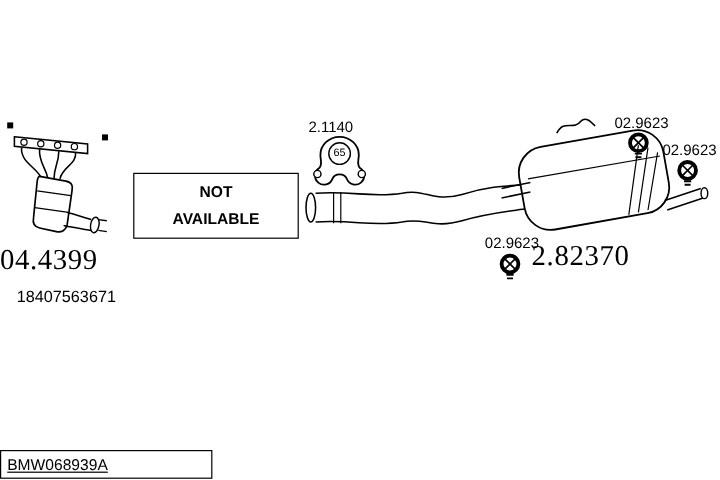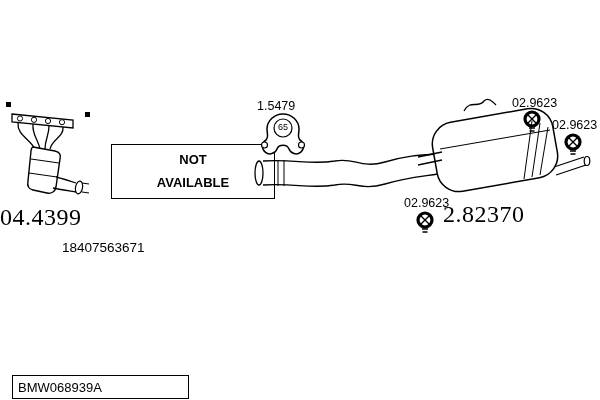--- a/index.html
+++ b/index.html
@@ -6,21 +6,21 @@
   #stage{
     position:relative;width:600px;height:400px;background:#fff;
     font-family:"Liberation Sans",sans-serif;color:#000;overflow:hidden;
   }
   .abs{position:absolute;}
   .code-lg{font-size:24px;line-height:1;letter-spacing:0.5px;white-space:nowrap;font-family:Liberation Serif, serif;}
   .code-sm{font-size:13.5px;line-height:1;white-space:nowrap;}
   .label{font-size:12.5px;line-height:1;white-space:nowrap;}
   .tiny{font-size:9px;line-height:1;width:14px;text-align:center;}
   .na-box{
-    border:1.5px solid #000;width:164px;height:55px;
+    border:1.5px solid #000;width:138px;height:55px;
     display:flex;align-items:center;justify-content:center;text-align:center;
     box-sizing:border-box;
   }
   .na-text{font-size:13px;font-weight:bold;white-space:pre-line;line-height:1.7;}
   .ref-box{
     border:1.5px solid #000;width:177px;height:24px;
     display:flex;align-items:center;padding-left:5px;box-sizing:border-box;
     font-size:13px;
   }
   .sq{width:5px;height:5px;background:#000;}
@@ -52,21 +52,21 @@
     <path d="M51,96 C60,98 68,99 74,100" fill="none" stroke="#000" stroke-width="1.3"></path>
     <ellipse cx="77" cy="95.5" rx="3.5" ry="6.5" transform="rotate(10 77 95.5)" fill="#fff" stroke="#000" stroke-width="1.2"></ellipse>
     <path d="M80,91 L87,92 M80,100 L87,101" fill="none" stroke="#000" stroke-width="1.2"></path>
   </svg>
 
   <div class="abs na-box" style="left:111px;top:144px;">
     <div class="na-text">NOT
 AVAILABLE</div>
   </div>
 
-  <div class="abs label" style="left:257px;top:100px;">1.5479</div>
+  <div class="abs label" style="left:257px;top:100px;">2.1140</div>
   <svg class="abs" style="left:254px;top:112px;" width="58" height="52" viewBox="0 0 58 52">
     <path d="M29,2 C38,2 45,9 45,17 C45,22 43,25 46,28 A7.5,7.5 0 1 1 35,37 C33,32 25,32 23,37 A7.5,7.5 0 1 1 12,28 C15,25 13,22 13,17 C13,9 20,2 29,2 Z" fill="#fff" stroke="#000" stroke-width="1.5"></path>
     <circle cx="29" cy="16" r="9" fill="#fff" stroke="#000" stroke-width="1.2"></circle>
     <circle cx="10.5" cy="33" r="3" fill="#fff" stroke="#000" stroke-width="1.2"></circle>
     <circle cx="47.5" cy="33" r="3" fill="#fff" stroke="#000" stroke-width="1.2"></circle>
   </svg>
   <div class="abs tiny" style="left:276px;top:123px;">65</div>
 
   <svg class="abs" style="left:250px;top:140px;" width="190" height="62" viewBox="0 0 190 62">
     <ellipse cx="9" cy="33" rx="4" ry="12" fill="#fff" stroke="#000" stroke-width="1.3"></ellipse>
@@ -102,19 +102,19 @@
   <div class="abs label" style="left:404px;top:197px;">02.9623</div>
   <svg class="abs" style="left:414px;top:209px;" width="22" height="26" viewBox="0 0 22 26">
     <circle cx="11" cy="11" r="7" fill="none" stroke="#000" stroke-width="3.2"></circle>
     <path d="M6.5,6.5 L15.5,15.5 M15.5,6.5 L6.5,15.5" stroke="#000" stroke-width="1.4"></path>
     <path d="M8,20 L14,20 M8.5,23 L13.5,23" stroke="#000" stroke-width="1.6"></path>
   </svg>
 
   <div class="abs code-lg" style="left:0px;top:205px;">04.4399</div>
   <div class="abs code-lg" style="left:443px;top:202px;">2.82370</div>
 
-  <div class="abs code-sm" style="left:14px;top:241px;margin-left:48px;">18407563671</div>
+  <div class="abs code-sm" style="left:14px;top:241px;">18407563671</div>
 
-  <div class="abs ref-box" style="left:12px;top:375px;">
+  <div class="abs ref-box" style="left:0px;top:375px;text-decoration:underline;">
     <span>BMW068939A</span>
   </div>
 
 </div>
 
 </body></html>

